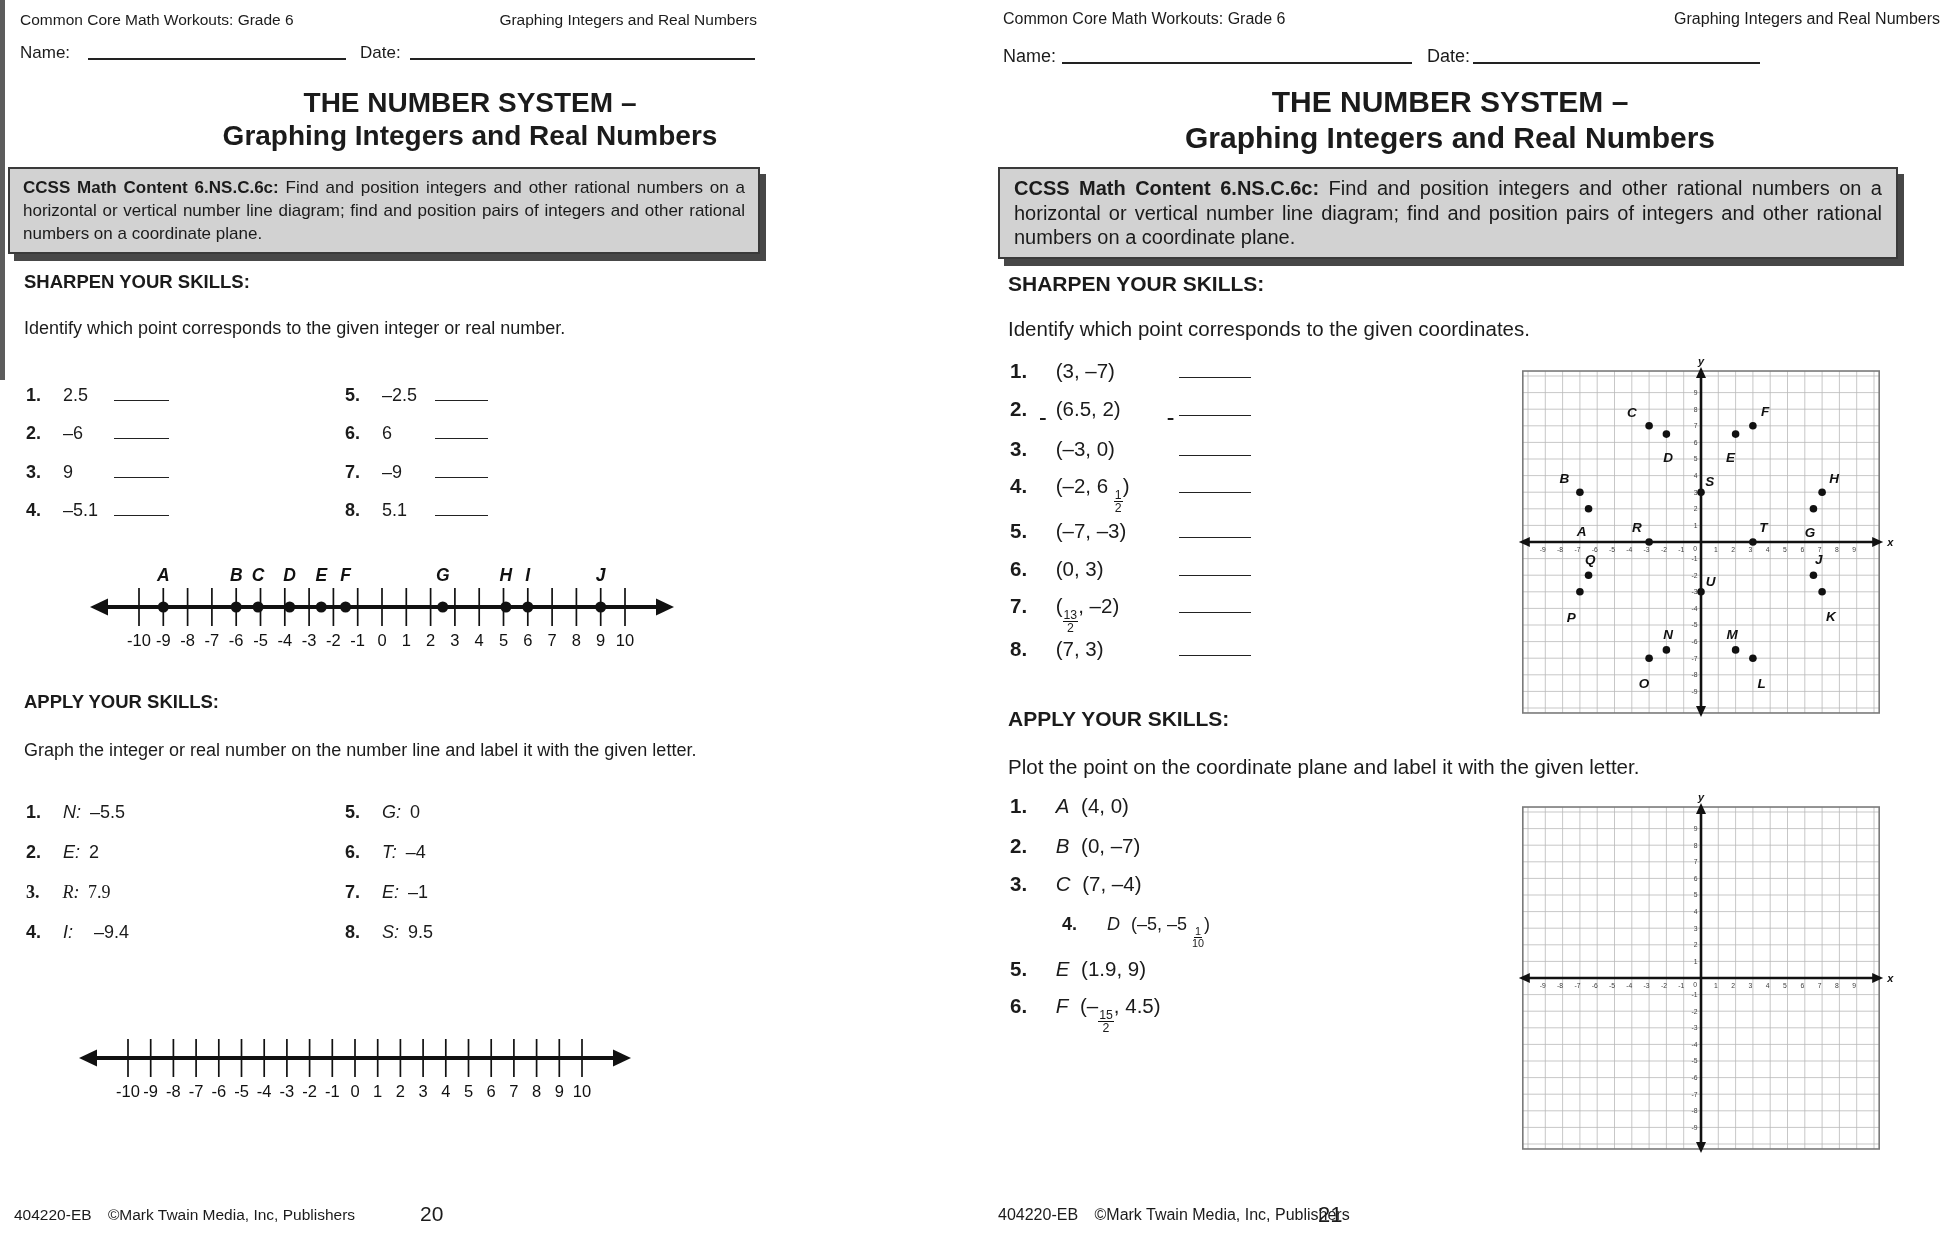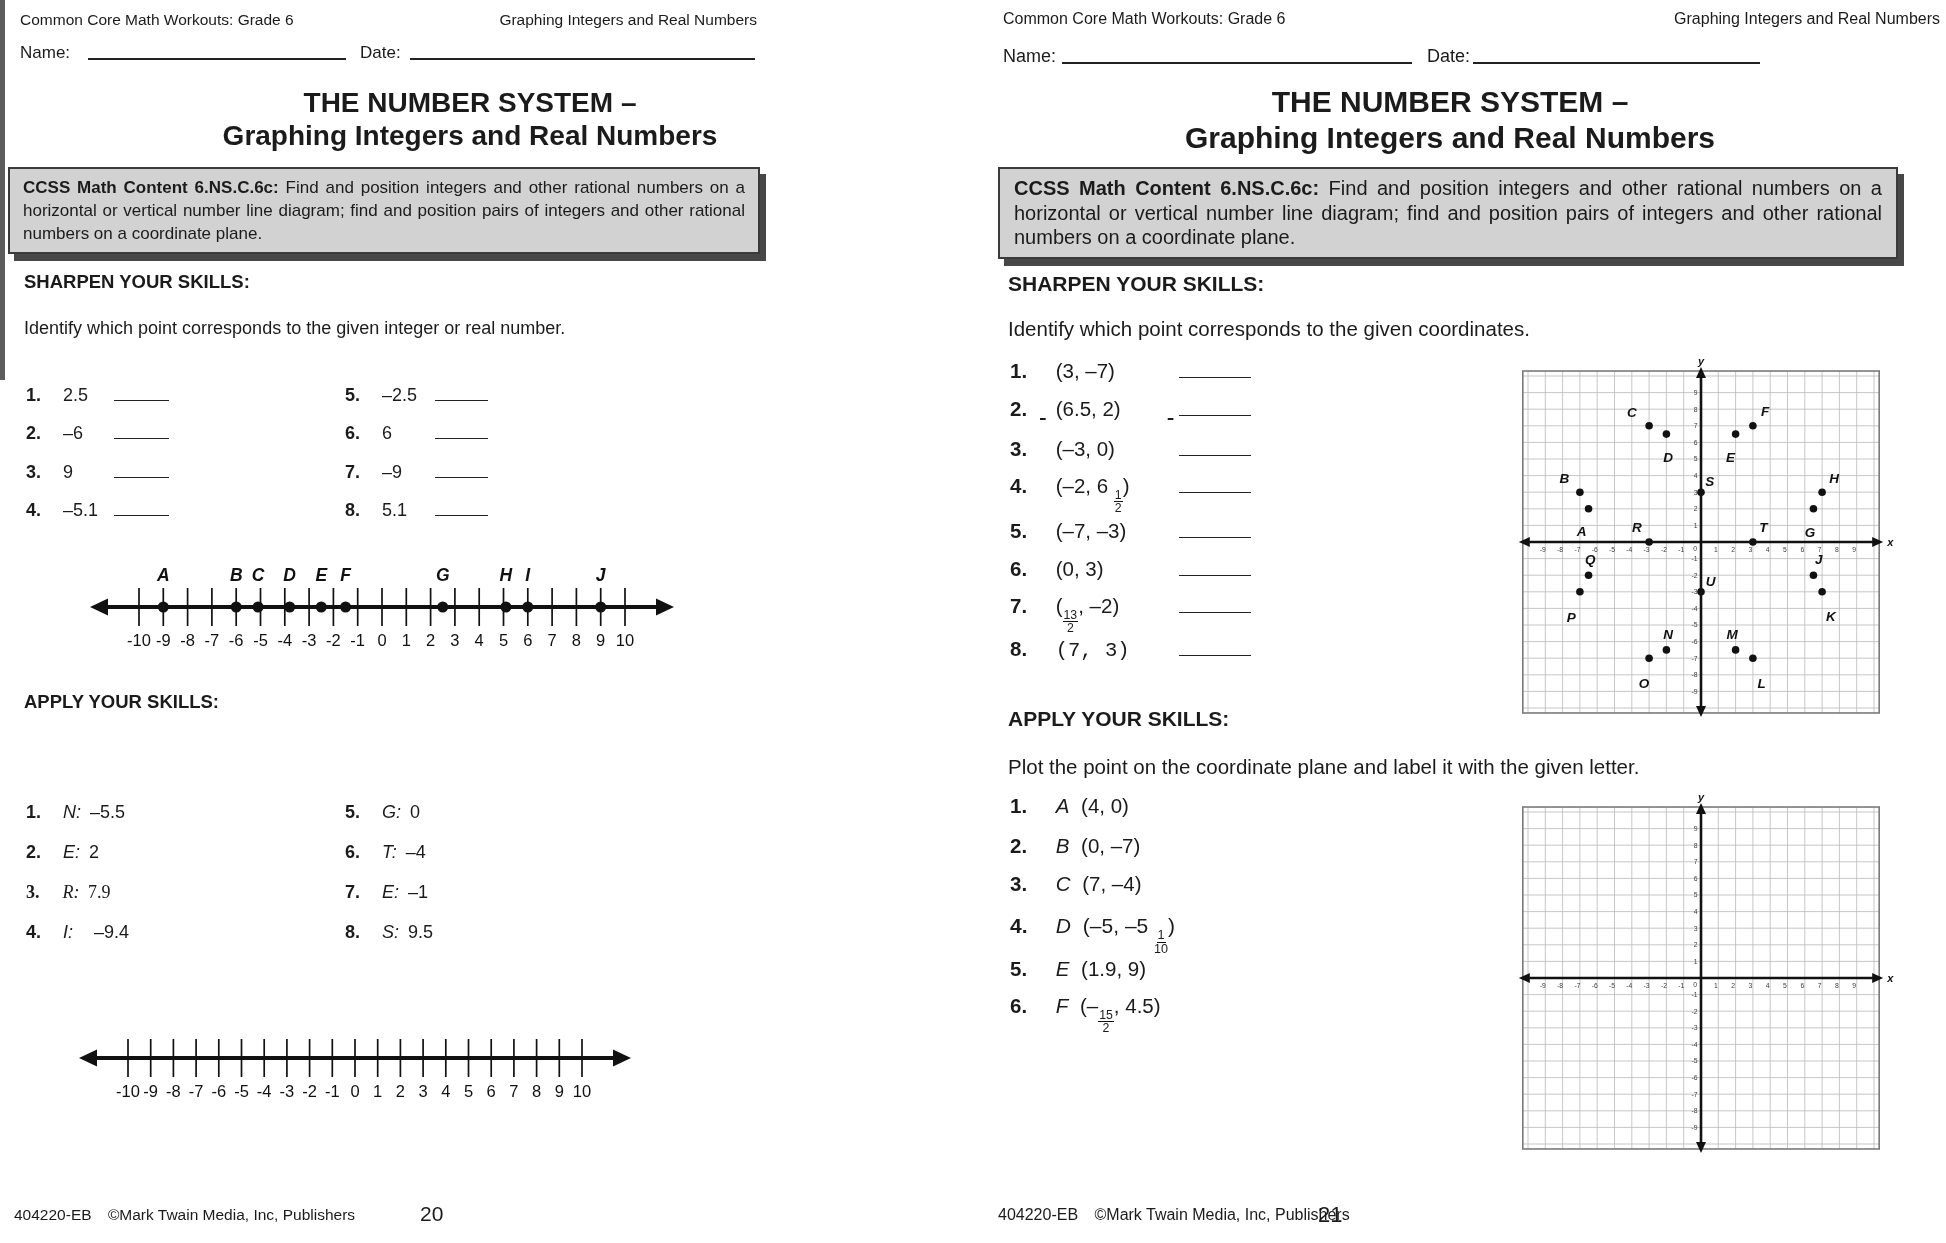--- a/index.html
+++ b/index.html
@@ -158,20 +158,21 @@
       <text x="372.75" y="29" text-anchor="middle" font-size="17.5" font-weight="bold" font-style="italic" fill="#111">G</text>
       <circle cx="435.93" cy="55" r="5.5" fill="#111"></circle>
       <text x="435.93" y="29" text-anchor="middle" font-size="17.5" font-weight="bold" font-style="italic" fill="#111">H</text>
       <circle cx="457.8" cy="55" r="5.5" fill="#111"></circle>
       <text x="457.8" y="29" text-anchor="middle" font-size="17.5" font-weight="bold" font-style="italic" fill="#111">I</text>
       <circle cx="530.7" cy="55" r="5.5" fill="#111"></circle>
       <text x="530.7" y="29" text-anchor="middle" font-size="17.5" font-weight="bold" font-style="italic" fill="#111">J</text>
     </svg>
 
   <div class="sect" style="left:24px;top:691px;font-size:18.5px;">APPLY YOUR SKILLS:</div>
+  <div class="instr" style="left:24px;top:740px;font-size:18px;">Graph the integer or real number on the number line and label it with the given letter.</div>
 
   <div class="qrow" style="left:26px;top:802px;font-size:18px;">
     <span class="qnum" style="width:24px;">1.</span>
     <span class="qlet" style="margin-left:8px;">N:</span>
     <span style="margin-left:4px;">–5.5</span>
   </div>
   <div class="qrow" style="left:26px;top:842px;font-size:18px;">
     <span class="qnum" style="width:24px;">2.</span>
     <span class="qlet" style="margin-left:8px;">E:</span>
     <span style="margin-left:4px;">2</span>
@@ -318,21 +319,21 @@
   <div class="qrow" style="left:1010px;top:594px;font-size:20.5px;">
     <span class="qnum" style="width:30px;">7.</span>
     <span class="qval" style="min-width:112px;margin-left:10px;"><span>(</span><span class="frac">
           <span class="fnum">13</span>
           <span>2</span>
         </span><span>, –2)</span></span>
     <span class="blank" style="width:72px;"></span>
   </div>
   <div class="qrow" style="left:1010px;top:637px;font-size:20.5px;">
     <span class="qnum" style="width:30px;">8.</span>
-    <span class="qval" style="min-width:112px;margin-left:10px;font-family:Liberation Mono, monospace;">(7, 3)</span>
+    <span class="qval" style="min-width:112px;margin-left:10px;">(7, 3)</span>
     <span class="blank" style="width:72px;"></span>
   </div>
 
   <svg id="grid1" class="abs" style="left:1516px;top:353px;" width="380" height="372" viewBox="0 0 380 372">
       <line x1="12" y1="18.019999999999982" x2="12" y2="359.98" stroke="#b9b9b9" stroke-width="0.8"></line>
       <line x1="6.809999999999974" y1="355" x2="363.19000000000005" y2="355" stroke="#b9b9b9" stroke-width="0.8"></line>
       <line x1="29.299999999999983" y1="18.019999999999982" x2="29.299999999999983" y2="359.98" stroke="#b9b9b9" stroke-width="0.8"></line>
       <line x1="6.809999999999974" y1="338.4" x2="363.19000000000005" y2="338.4" stroke="#b9b9b9" stroke-width="0.8"></line>
       <line x1="46.599999999999994" y1="18.019999999999982" x2="46.599999999999994" y2="359.98" stroke="#b9b9b9" stroke-width="0.8"></line>
       <line x1="6.809999999999974" y1="321.8" x2="363.19000000000005" y2="321.8" stroke="#b9b9b9" stroke-width="0.8"></line>
@@ -471,21 +472,21 @@
   <div class="qrow" style="left:1010px;top:834px;font-size:20.5px;">
     <span class="qnum" style="width:30px;">2.</span>
     <span class="qlet" style="margin-left:10px;">B</span>
     <span style="margin-left:6px;">(0, –7)</span>
   </div>
   <div class="qrow" style="left:1010px;top:872px;font-size:20.5px;">
     <span class="qnum" style="width:30px;">3.</span>
     <span class="qlet" style="margin-left:10px;">C</span>
     <span style="margin-left:6px;">(7, –4)</span>
   </div>
-  <div class="qrow" style="left:1010px;top:914px;font-size:21px;">
+  <div class="qrow" style="left:1062px;top:914px;font-size:18px;">
     <span class="qnum" style="width:30px;">4.</span>
     <span class="qlet" style="margin-left:10px;">D</span>
     <span style="margin-left:6px;"><span>(–5, –5 </span><span class="frac">
           <span class="fnum">1</span>
           <span>10</span>
         </span><span>)</span></span>
   </div>
   <div class="qrow" style="left:1010px;top:957px;font-size:20.5px;">
     <span class="qnum" style="width:30px;">5.</span>
     <span class="qlet" style="margin-left:10px;">E</span>

